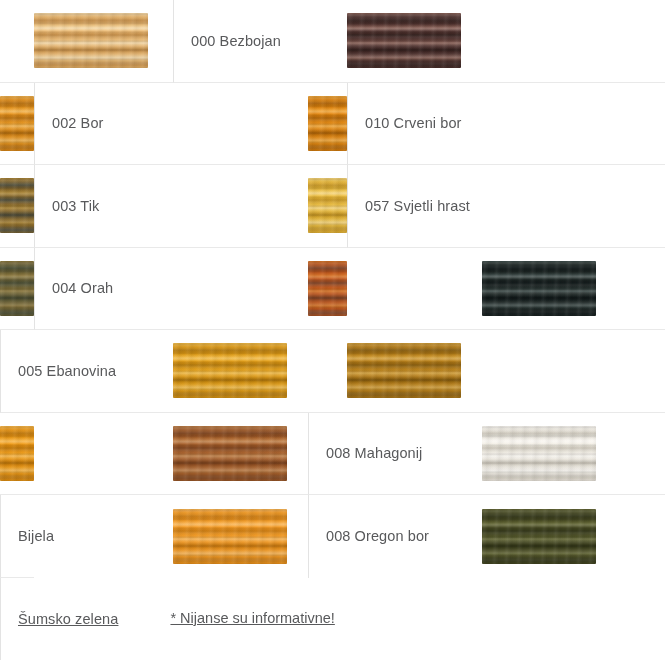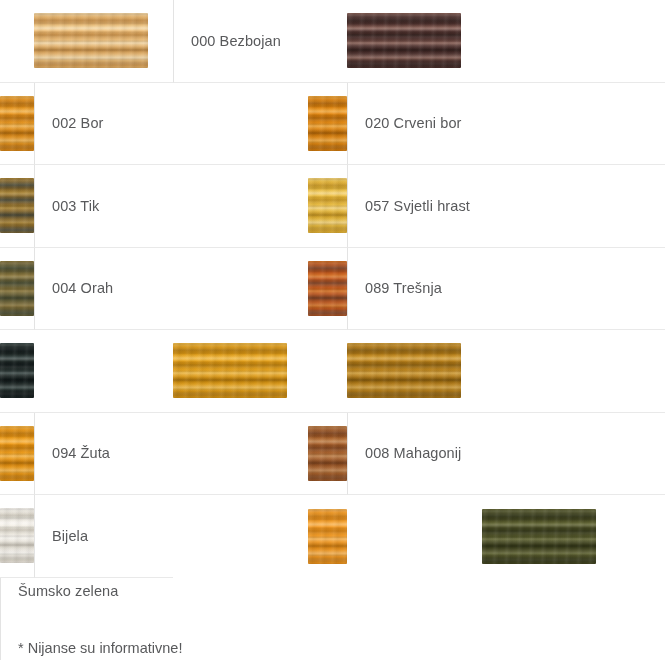--- a/index.html
+++ b/index.html
@@ -56,26 +56,27 @@
     font-size: 14.5px;
     line-height: 1.25;
     color: #58595b;
     letter-spacing: 0.1px;
     white-space: nowrap;
   }
   .note-text {
     font-size: 14.5px;
     color: #58595b;
     white-space: nowrap;
+    margin-left: 12px;
   }
   .label-stack {
     display: flex;
-    flex-direction: column;
     justify-content: center;
     gap: 40px;
+    text-decoration: underline;
   }
 
   
   .swatch {
     width: 114px;
     height: 55px;
     position: relative;
     overflow: hidden;
     border-radius: 1px;
   }
@@ -157,21 +158,21 @@
   </div>
   <div class="pad-cell rowline"></div>
   <div class="swatch-cell rowline">
     <div class="swatch" style="background-color: rgb(228, 135, 14); background-image: repeating-linear-gradient(rgb(242, 166, 54) 0px, rgb(228, 135, 14) 3px, rgb(194, 111, 8) 7px, rgb(228, 135, 14) 11px, rgb(242, 166, 54) 15px);">
       <div class="grain-a"></div>
       <div class="grain-b"></div>
       <div class="grain-c"></div>
     </div>
   </div>
   <div class="label-cell rowline">
-    <span class="label-text">020 Crveni bor</span>
+    <span class="label-text">010 Crveni bor</span>
   </div>
 
   <div class="pad-cell rowline"></div>
   <div class="swatch-cell rowline">
     <div class="swatch" style="background-color: rgb(138, 107, 46); background-image: repeating-linear-gradient(rgb(169, 130, 47) 0px, rgb(138, 107, 46) 3px, rgb(86, 84, 64) 7px, rgb(138, 107, 46) 11px, rgb(169, 130, 47) 15px);">
       <div class="grain-a"></div>
       <div class="grain-b"></div>
       <div class="grain-c"></div>
     </div>
   </div>
@@ -202,32 +203,32 @@
     <span class="label-text">004 Orah</span>
   </div>
   <div class="pad-cell rowline"></div>
   <div class="swatch-cell rowline">
     <div class="swatch" style="background-color: rgb(192, 87, 30); background-image: repeating-linear-gradient(rgb(215, 112, 31) 0px, rgb(192, 87, 30) 3px, rgb(139, 74, 42) 7px, rgb(192, 87, 30) 11px, rgb(215, 112, 31) 15px);">
       <div class="grain-a"></div>
       <div class="grain-b"></div>
       <div class="grain-c"></div>
     </div>
   </div>
-  <div class="label-cell rowline">
-    <span class="label-text">089 Trešnja</span>
-  </div>
 
   <div class="pad-cell rowline"></div>
   <div class="swatch-cell rowline">
     <div class="swatch" style="background-color: rgb(30, 40, 38); background-image: repeating-linear-gradient(rgb(62, 76, 74) 0px, rgb(30, 40, 38) 3px, rgb(17, 25, 26) 7px, rgb(30, 40, 38) 11px, rgb(62, 76, 74) 15px);">
       <div class="grain-a"></div>
       <div class="grain-b"></div>
       <div class="grain-c"></div>
     </div>
   </div>
+  <div class="label-cell rowline">
+    <span class="label-text">005 Ebanovina</span>
+  </div>
   <div class="pad-cell rowline"></div>
   <div class="swatch-cell rowline">
     <div class="swatch" style="background-color: rgb(230, 160, 23); background-image: repeating-linear-gradient(rgb(242, 187, 69) 0px, rgb(230, 160, 23) 3px, rgb(197, 133, 12) 7px, rgb(230, 160, 23) 11px, rgb(242, 187, 69) 15px);">
       <div class="grain-a"></div>
       <div class="grain-b"></div>
       <div class="grain-c"></div>
     </div>
   </div>
 
   <div class="pad-cell rowline"></div>
@@ -238,23 +239,20 @@
       <div class="grain-c"></div>
     </div>
   </div>
   <div class="pad-cell rowline"></div>
   <div class="swatch-cell rowline">
     <div class="swatch" style="background-color: rgb(240, 154, 20); background-image: repeating-linear-gradient(rgb(249, 182, 68) 0px, rgb(240, 154, 20) 3px, rgb(211, 131, 10) 7px, rgb(240, 154, 20) 11px, rgb(249, 182, 68) 15px);">
       <div class="grain-a"></div>
       <div class="grain-b"></div>
       <div class="grain-c"></div>
     </div>
-  </div>
-  <div class="label-cell rowline">
-    <span class="label-text">094 Žuta</span>
   </div>
 
   <div class="pad-cell rowline"></div>
   <div class="swatch-cell rowline">
     <div class="swatch" style="background-color: rgb(168, 95, 42); background-image: repeating-linear-gradient(rgb(192, 126, 68) 0px, rgb(168, 95, 42) 3px, rgb(138, 74, 32) 7px, rgb(168, 95, 42) 11px, rgb(192, 126, 68) 15px);">
       <div class="grain-a"></div>
       <div class="grain-b"></div>
       <div class="grain-c"></div>
     </div>
   </div>
@@ -273,20 +271,23 @@
     <span class="label-text">Bijela</span>
   </div>
 
   <div class="pad-cell"></div>
   <div class="swatch-cell">
     <div class="swatch" style="background-color: rgb(245, 154, 33); background-image: repeating-linear-gradient(rgb(251, 181, 82) 0px, rgb(245, 154, 33) 3px, rgb(224, 136, 19) 7px, rgb(245, 154, 33) 11px, rgb(251, 181, 82) 15px);">
       <div class="grain-a"></div>
       <div class="grain-b"></div>
       <div class="grain-c"></div>
     </div>
+  </div>
+  <div class="label-cell">
+    <span class="label-text">008 Oregon bor</span>
   </div>
   <div class="pad-cell"></div>
   <div class="swatch-cell">
     <div class="swatch" style="background-color: rgb(74, 77, 37); background-image: repeating-linear-gradient(rgb(96, 100, 47) 0px, rgb(74, 77, 37) 3px, rgb(54, 58, 25) 7px, rgb(74, 77, 37) 11px, rgb(96, 100, 47) 15px);">
       <div class="grain-a"></div>
       <div class="grain-b"></div>
       <div class="grain-c"></div>
     </div>
   </div>
   <div class="label-cell">

